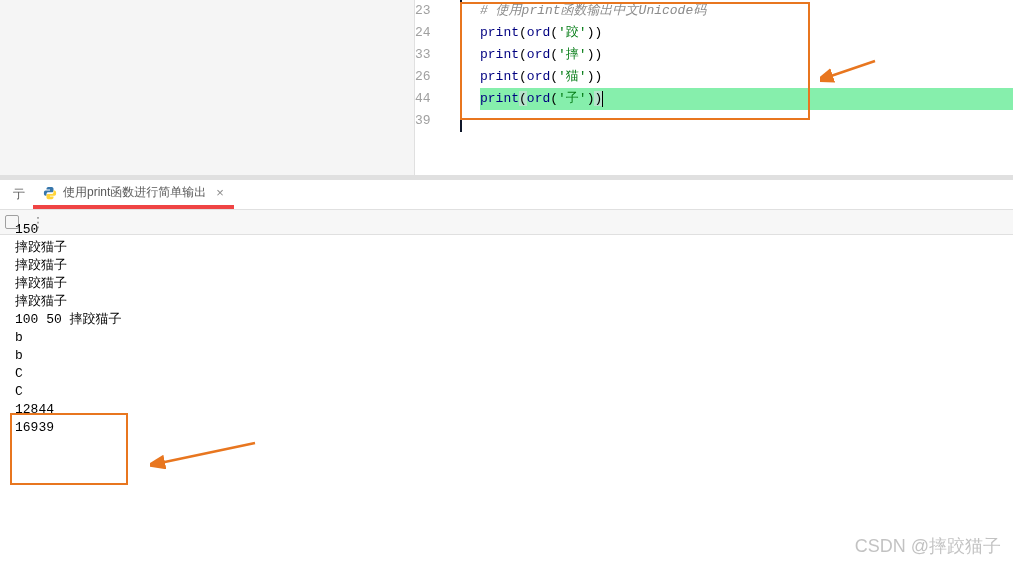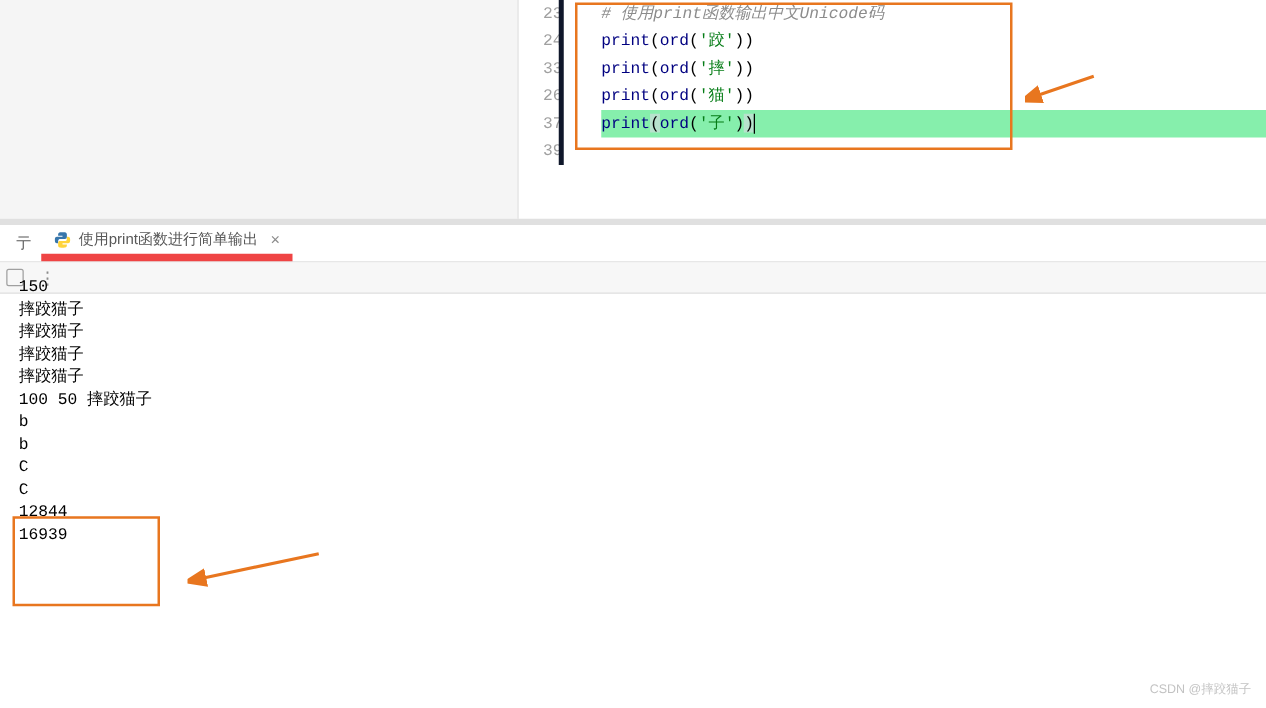--- a/index.html
+++ b/index.html
@@ -30,33 +30,32 @@
       background: #fff;
       font-family: "Consolas", "Courier New", monospace;
       font-size: 13px;
       position: relative;
     }
     .gutter {
       position: absolute;
       left: 0;
       top: 0;
       width: 45px;
-      text-align: right;
       padding-right: 10px;
       color: #a0a0a0;
       line-height: 22px;
     }
     .code-lines {
       position: absolute;
-      left: 32px;
+      left: 45px;
       top: 0;
       right: 0;
       line-height: 22px;
-      padding-left: 30px;
-      border-left: 4px solid #0f172a;
+      padding-left: 18px;
+      border-left: 2px solid #0f172a;
     }
     .code-line { white-space: pre; height: 22px; }
     .hl27 { background: #86efac; }
     .comment { color: #8c8c8c; font-style: italic; }
     .builtin { color: #000080; }
     .str { color: #067d17; }
     .paren { color: #000; }
     .bracket-hl { background: #b8e2cd; }
     .cursor {
       display: inline-block;
@@ -102,21 +101,21 @@
       padding: 0 8px;
       height: 100%;
       display: flex;
       align-items: center;
     }
     .tab {
       display: flex;
       align-items: center;
       padding: 0 10px;
       height: 100%;
-      border-bottom: 6px solid #ef4444;
+      border-bottom: 4px solid #ef4444;
       gap: 6px;
     }
     .py-icon {
       width: 14px;
       height: 14px;
     }
     .close-x { color: #8c8c8c; font-size: 13px; margin-left: 4px; }
 
     .toolbar {
       position: absolute;
@@ -155,36 +154,36 @@
       position: absolute;
       border: 2px solid #e8761f;
       pointer-events: none;
     }
 
     .watermark {
       position: absolute;
       right: 12px;
       bottom: 8px;
       color: rgba(120,120,120,0.45);
-      font-size: 10px;
+      font-size: 18px;
       font-family: "Microsoft YaHei", sans-serif;
     }
   </style>
 </head>
 <body>
 
 <div class="editor-area">
   <div class="left-panel"></div>
   <div class="code-panel">
     <div class="gutter">
       <div>23</div>
       <div>24</div>
       <div>33</div>
       <div>26</div>
-      <div>37</div>
+      <div>44</div>
       <div>39</div>
     </div>
     <div class="code-lines">
       <div class="code-line"><span class="comment"># 使用print函数输出中文Unicode码</span></div>
       <div class="code-line"><span class="builtin">print</span><span class="paren">(</span><span class="builtin">ord</span><span class="paren">(</span><span class="str">'跤'</span><span class="paren">))</span></div>
       <div class="code-line"><span class="builtin">print</span><span class="paren">(</span><span class="builtin">ord</span><span class="paren">(</span><span class="str">'摔'</span><span class="paren">))</span></div>
       <div class="code-line"><span class="builtin">print</span><span class="paren">(</span><span class="builtin">ord</span><span class="paren">(</span><span class="str">'猫'</span><span class="paren">))</span></div>
       <div class="code-line hl27"><span class="builtin">print</span><span class="paren bracket-hl">(</span><span class="builtin">ord</span><span class="paren">(</span><span class="str">'子'</span><span class="paren">)</span><span class="paren bracket-hl">)</span><span class="cursor"></span></div>
       <div class="code-line">&nbsp;</div>
     </div>

